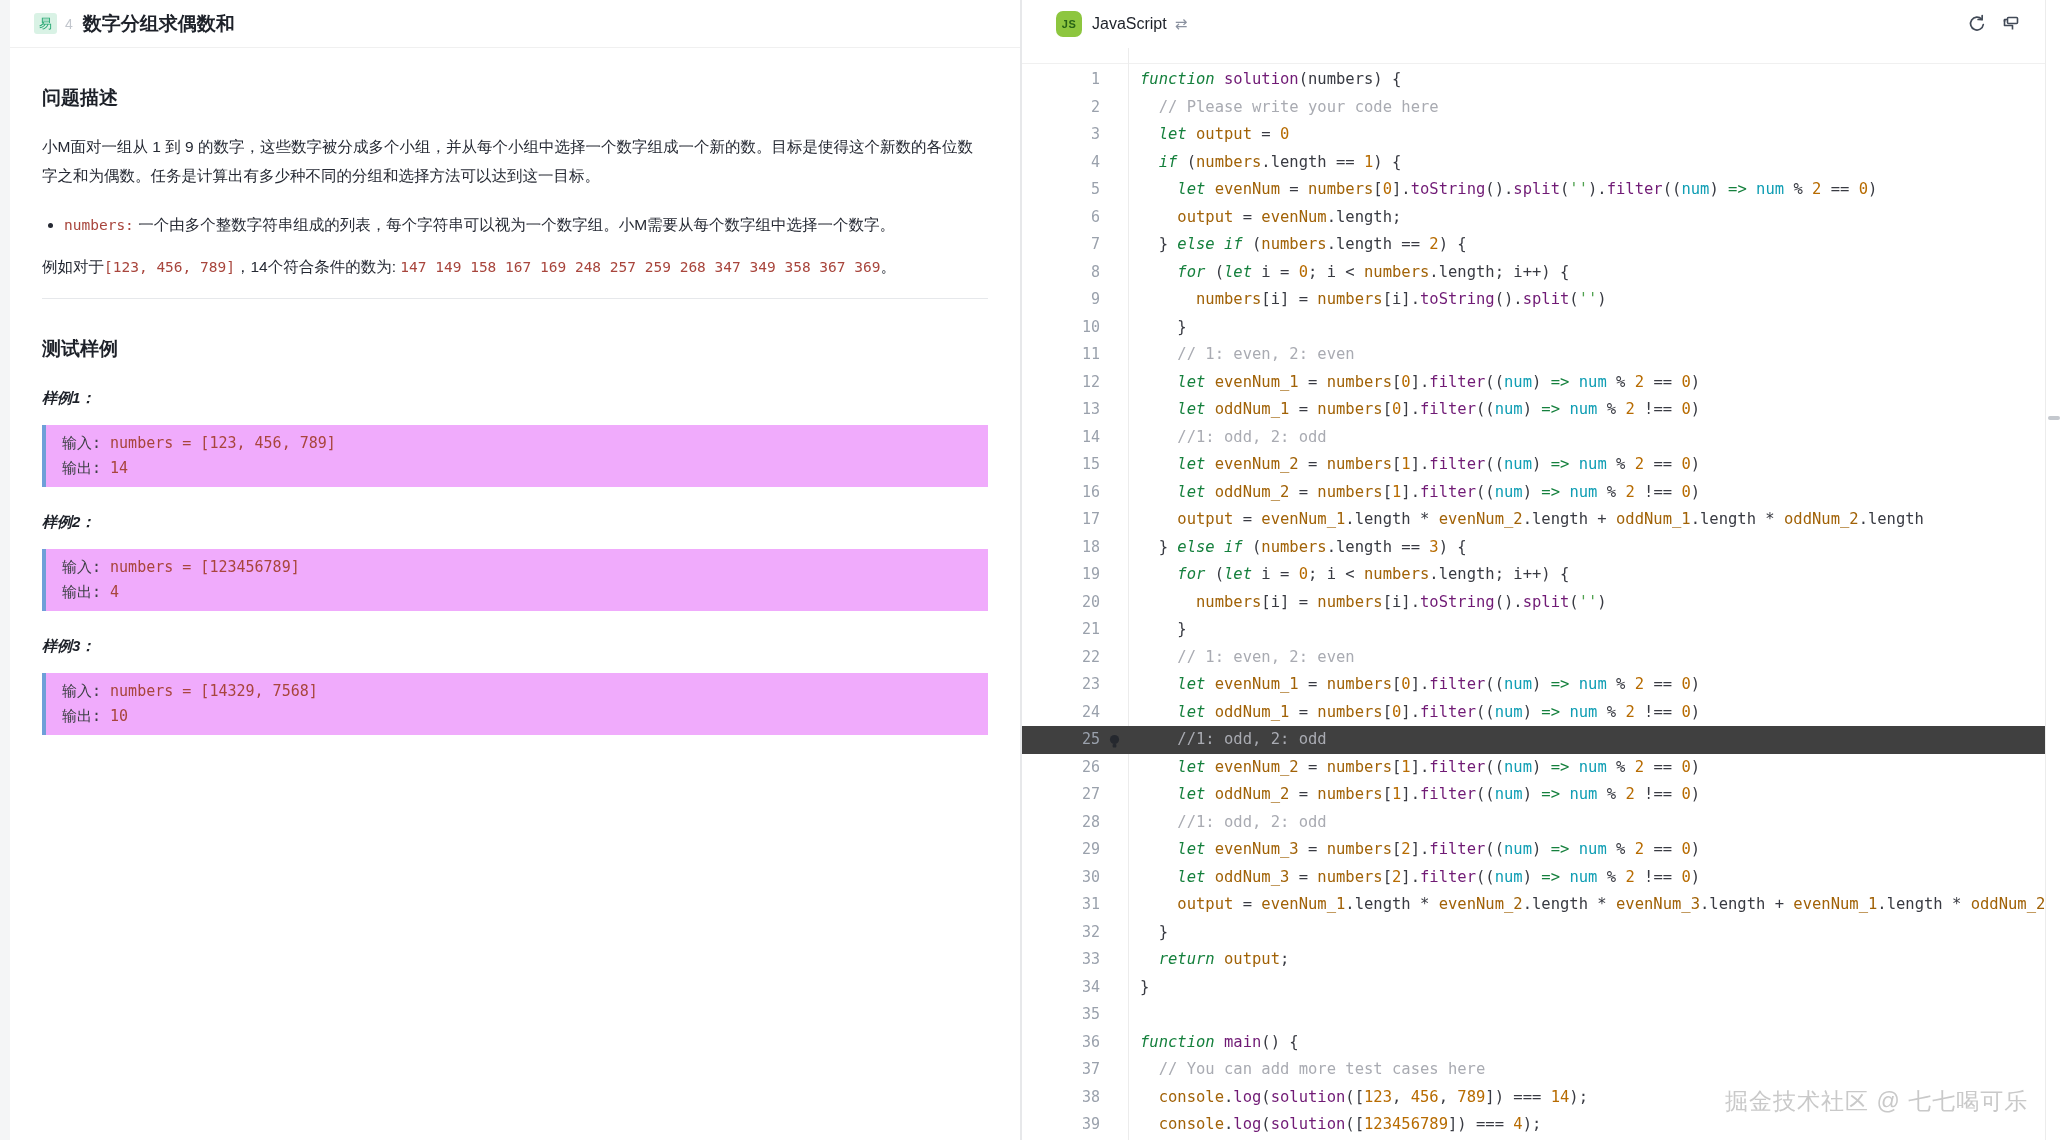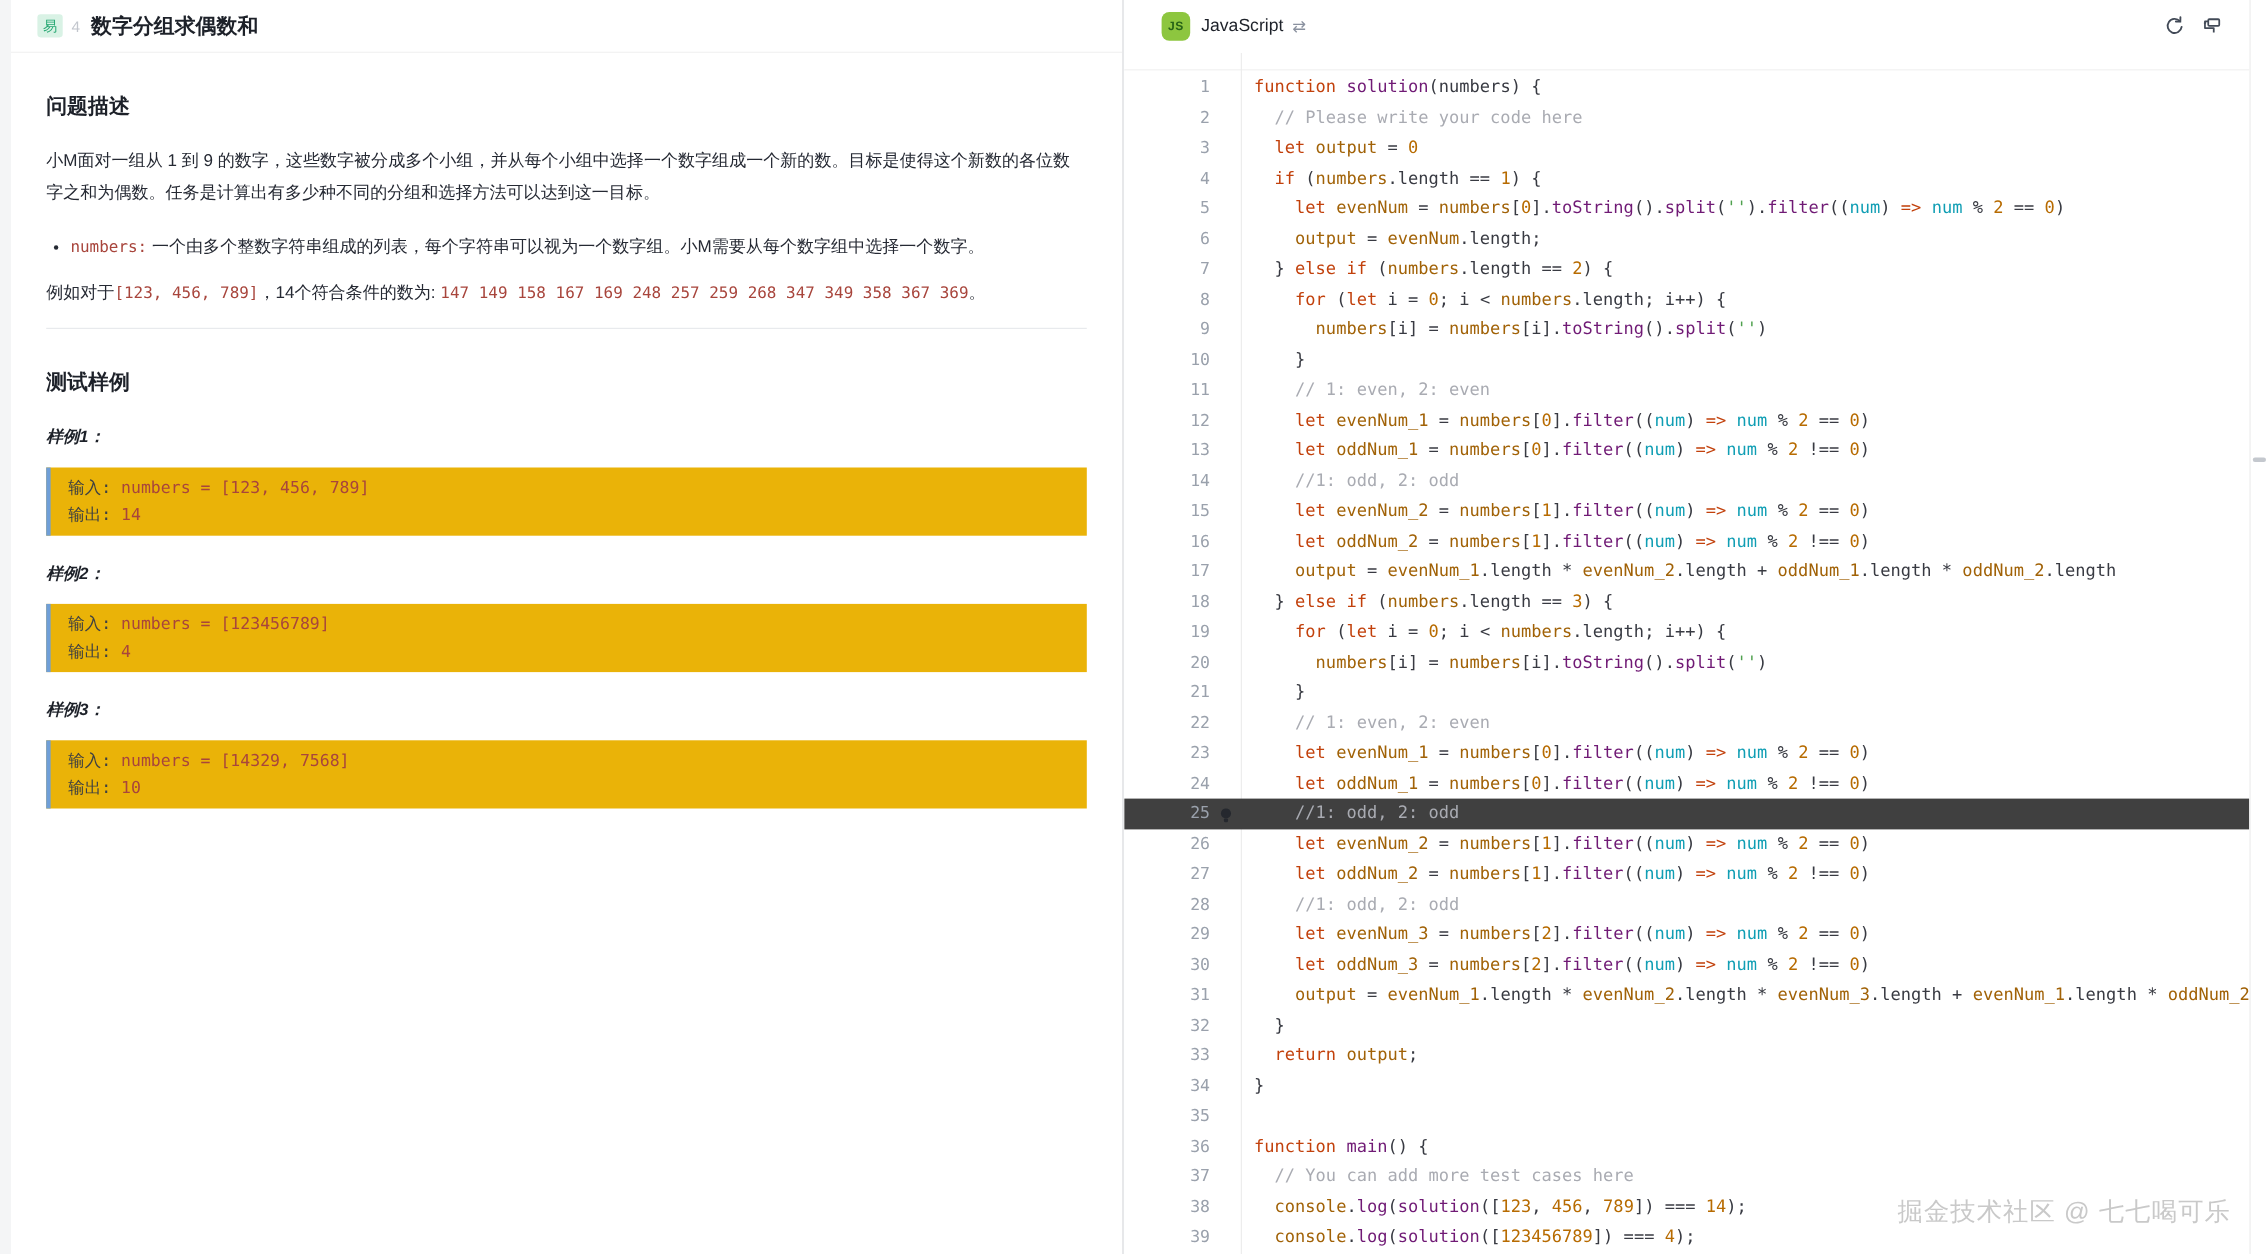--- a/index.html
+++ b/index.html
@@ -21,21 +21,21 @@
 
   .panel-body { padding:0 32px; }
   h2.section-heading { font-size:19px; color:#1d2129; font-weight:bold; margin-top:36px; line-height:28px; }
   p.problem-desc { margin-top:20px; font-size:15.5px; line-height:29px; color:#252933; }
   ul.arg-list { margin-top:22px; padding-left:22px; }
   ul.arg-list li { font-size:15.5px; line-height:26px; color:#252933; }
   .inline-code { font-family:"DejaVu Sans Mono","Liberation Mono",monospace; color:#a8453c; font-size:14.5px; }
   p.example-line { margin-top:16px; font-size:15.5px; line-height:26px; }
   hr.rule { border:none; border-top:1px solid #e6e8eb; margin-top:18px; }
   h4.sample-label { font-size:15px; font-style:italic; color:#1d2129; margin-top:26px; line-height:18px; }
-  blockquote.sample-block { margin-top:18px; background:#eab308; border-left:4px solid #6f9fd8; padding:6px 16px; }
+  blockquote.sample-block { margin-top:18px; background:#f0abfc; border-left:4px solid #6f9fd8; padding:6px 16px; }
   .sample-row { font-family:"DejaVu Sans Mono","Liberation Mono",monospace; font-size:15px; line-height:25px; color:#3c3f44; }
   .sample-row .val { color:#a8453c; }
 
   
   .editor-header { position:relative; height:64px; border-bottom:1px solid #f0f0f0; width:1023px; }
   .lang-select { position:absolute; left:34px; top:0; height:48px; display:flex; align-items:center; cursor:pointer; }
   .js-icon { width:26px; height:26px; border-radius:7px; background:#8dc63f; color:#276317; font-weight:bold;
              font-size:11px; display:flex; align-items:center; justify-content:center; letter-spacing:.5px; }
   .lang-label { margin-left:10px; font-size:16px; color:#1d2129; font-weight:500;text-align:right; }
   .swap-icon { margin-left:8px; color:#8a919f; font-size:15px; }
@@ -47,21 +47,21 @@
   .scroll-thumb { position:absolute; left:2px; top:416px; width:12px; height:4px; background:#c4c8ce; border-radius:2px; }
 
   
   .code-area { position:absolute; top:48px; left:0; width:1023px; bottom:0; overflow:hidden; padding-top:18px; }
   .code-area:before { content:""; position:absolute; left:106px; top:0; bottom:0; border-left:1px solid #ececec; }
   .code-row { position:relative; height:27.5px; line-height:27.5px; white-space:pre; overflow:hidden;
               font-family:"DejaVu Sans Mono","Liberation Mono",monospace; font-size:15.5px; padding-left:118px; color:#383a42; }
   .code-row.hl { background:#404040; }
   .line-no { position:absolute; left:0; top:0; width:78px; text-align:right; color:#9aa1ac; font-size:15px; }
   .bulb { position:absolute; left:86px; top:6px; }
-  .t-k { color:#c2410c; }          
+  .t-k { color:#15803d;font-style:italic; }          
   .t-f { color:#701a75; }          
   .t-v { color:#a16207; }          
   .t-p { color:#109eb4; }          
   .t-n { color:#b76b01; }          
   .t-s { color:#50a14f; }          
   .t-c { color:#a9abb2; }          
   .t-o { color:#383a42; }          
 
   .watermark { position:absolute; left:1725px; top:1086px; font-size:23px; color:#c9c9c9;
                text-shadow:1px 1px 0 #ffffff; letter-spacing:1px; white-space:nowrap; }

